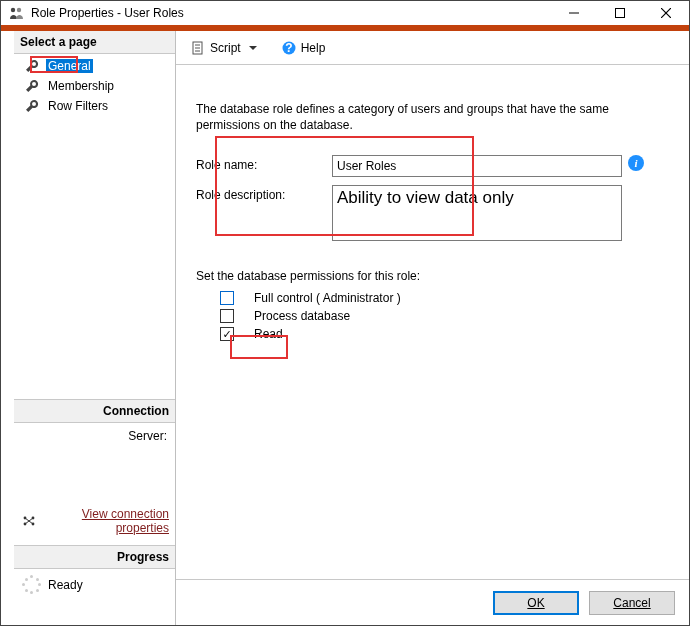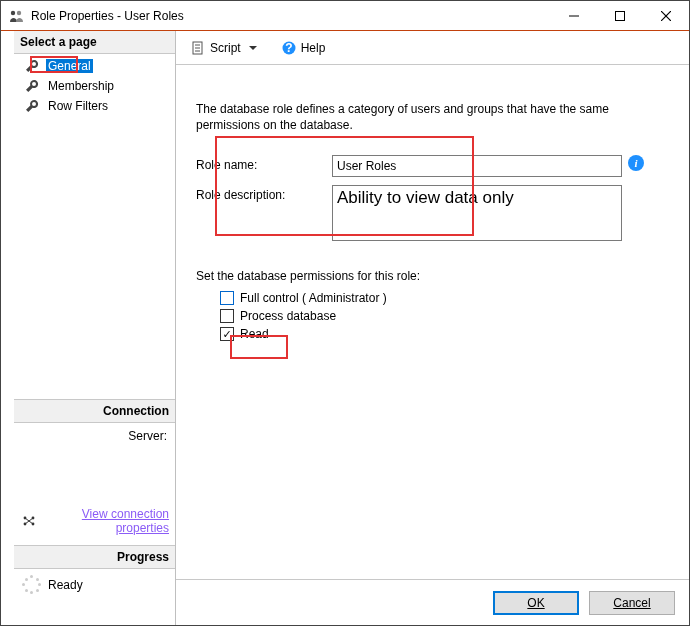--- a/index.html
+++ b/index.html
@@ -1,46 +1,46 @@
 <!DOCTYPE html>
 <html><head>
 <meta charset="utf-8">
 <style>
   * { box-sizing: border-box; font-family: "Segoe UI", Tahoma, sans-serif; font-size: 12px; }
   html,body { margin:0; padding:0; }
   .window { width:690px; height:626px; border:1px solid #444; background:#fff; display:flex; flex-direction:column; position:relative; }
-  .titlebar { height:30px; display:flex; align-items:center; padding-left:8px; border-bottom:1px solid #c2410c; background:#fff; }
+  .titlebar { height:30px; display:flex; align-items:center; padding-left:8px; border-bottom:6px solid #c2410c; background:#fff; }
   .titlebar .title-icon { width:16px; height:16px; margin-right:6px; display:flex; align-items:center; justify-content:center;}
   .titlebar .title { flex:1; font-size:12px; }
   .winbtns { display:flex; height:100%; }
   .winbtn { width:46px; height:100%; display:flex; align-items:center; justify-content:center; }
   .body { flex:1; display:flex; min-height:0; }
   .sidebar { width:175px; border-right:1px solid #bfbfbf; display:flex; flex-direction:column; background:#fff;padding-left:13px; }
   .sideheader { background:#f0f0f0; border-bottom:1px solid #c8c8c8; padding:4px 6px; font-weight:bold; }
   .nav { padding:2px 0; }
   .navitem { display:flex; align-items:center; gap:6px; padding:2px 6px 2px 10px; cursor:default; }
   .navitem .lbl { padding:0 2px; }
   .navitem.selected .lbl { background:#0078d7; color:#fff; }
   .icon16 { width:16px; height:16px; display:flex; align-items:center; justify-content:center; }
   .spacer { flex:1; }
   .connpanel, .progpanel { border-top:1px solid #c8c8c8;text-align:right; }
   .connpanel .body-inner, .progpanel .body-inner { padding:6px 8px; }
-  .connlink { color:#8b5cf6; text-decoration:underline; cursor:pointer; display:inline-flex; align-items:center; gap:6px; padding:4px 6px 10px 8px;}
+  .connlink { color:#7f1d1d; text-decoration:underline; cursor:pointer; display:inline-flex; align-items:center; gap:6px; padding:4px 6px 10px 8px;}
   .main { flex:1; display:flex; flex-direction:column; min-width:0; }
   .toolbar { height:34px; border-bottom:1px solid #c8c8c8; display:flex; align-items:center; gap:12px; padding:0 10px; }
   .tbtn { display:flex; align-items:center; gap:4px; padding:2px 4px; }
   .content { flex:1; padding:14px 20px 10px 20px; overflow:auto; position:relative; }
   .intro { margin:22px 0 22px 0; line-height:1.35; max-width:440px;}
   .formrow { display:flex; align-items:flex-start; margin-bottom:8px; }
   .formrow .lbl { width:136px; padding-top:3px; }
   .formrow input[type=text] { width:290px; height:22px; border:1px solid #7a7a7a; padding:1px 4px; font-size:12px; }
   .formrow textarea { width:290px; height:56px; border:1px solid #7a7a7a; padding:2px 4px; font-size:17px; resize:none; }
   .info-icon { width:16px; height:16px; border-radius:50%; background:#1e90ff; color:#fff; display:flex; align-items:center; justify-content:center; font-style:italic; font-weight:bold; margin-left:6px; font-family:Georgia,serif; font-size:11px;}
   .permheader { margin-top:28px; margin-bottom:8px; }
-  .chkrow { display:flex; align-items:center; gap:6px; margin:4px 0 4px 24px; }
+  .chkrow { display:flex; align-items:center; gap:20px; margin:4px 0 4px 24px; }
   .chk { width:14px; height:14px; border:1px solid #333; display:flex; align-items:center; justify-content:center; background:#fff; }
   .chk.blue { border-color:#0066cc; }
   .mark { font-size:11px; line-height:1; }
   .footer { height:46px; border-top:1px solid #c8c8c8; display:flex; align-items:center; justify-content:flex-end; gap:10px; padding:0 14px; background:#fff;}
   .btn { width:86px; height:24px; border:1px solid #adadad; background:#e1e1e1; display:flex; align-items:center; justify-content:center; cursor:default;text-decoration:underline; }
   .btn.primary { border:2px solid #0078d7; background:#e1e1e1; }
   .hl-red { border:2px solid #e33232; }
   .hl-box1 { position:absolute; left:214px; top:135px; width:259px; height:100px; pointer-events:none; }
   .hl-box2 { position:absolute; left:229px; top:334px; width:58px; height:24px; pointer-events:none; }
   .hl-gen { position:absolute; left:29px; top:55px; width:48px; height:17px; pointer-events:none; }

